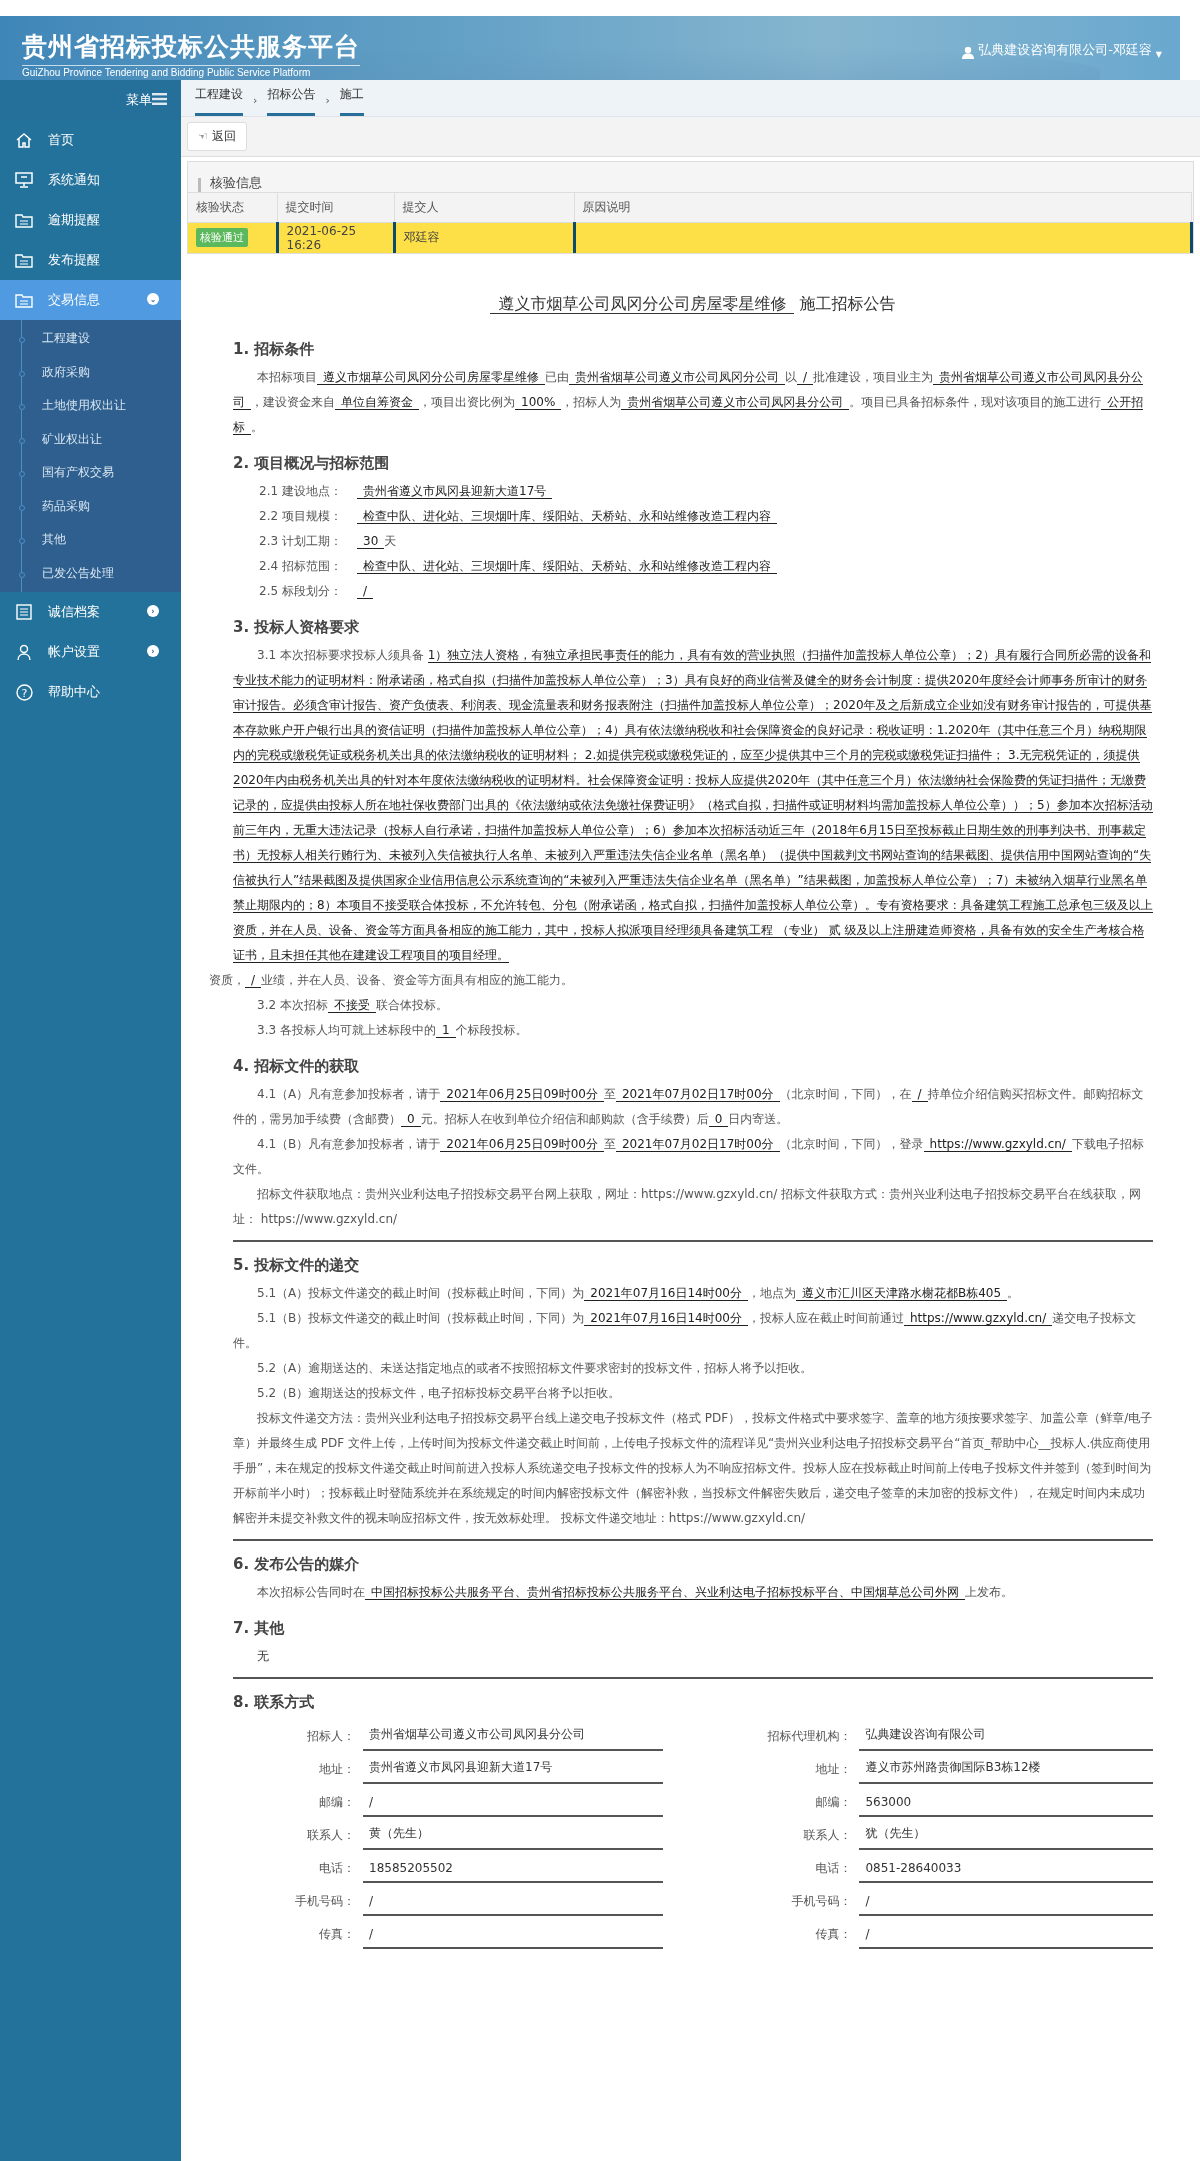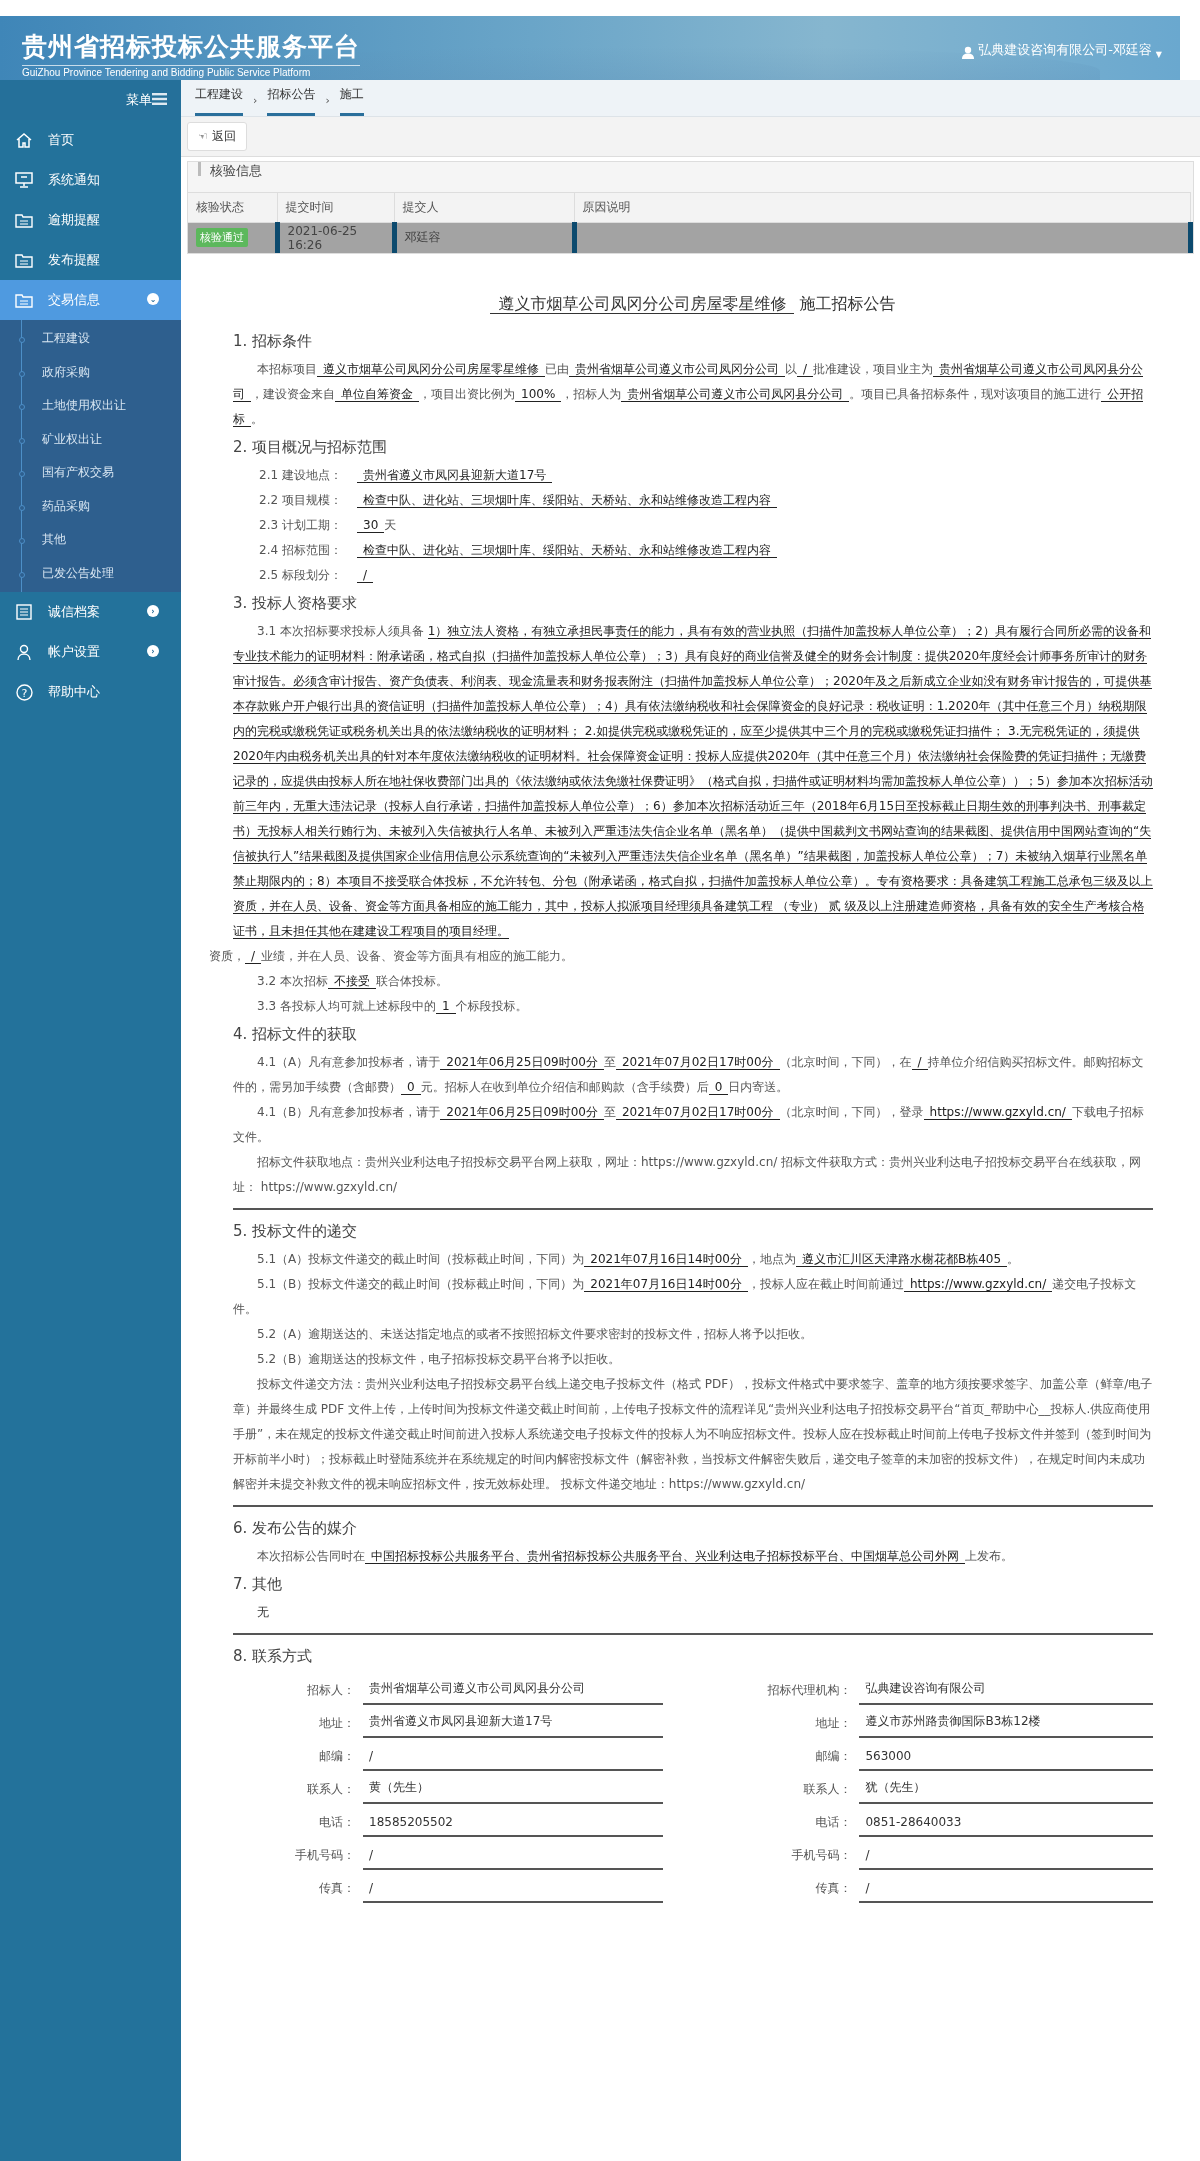--- a/index.html
+++ b/index.html
@@ -19,30 +19,30 @@
 .submenu::before{content:"";position:absolute;left:21px;top:0;bottom:0;width:1px;background:#4d8fc7}
 .sub-item{height:33.5px;display:flex;align-items:center;padding-left:42px;color:#d8e6f2;font-size:12px;position:relative}
 .sub-item::before{content:"";position:absolute;left:19px;top:15px;width:4px;height:4px;border:1px solid #4d8fc7;border-radius:50%;background:#2e5f8e}
 .main{position:absolute;left:181px;top:80px;width:1019px;height:2081px;background:#fff}
 .crumbbar{height:37px;background:#eef3f7;border-bottom:1px solid #dde3e8;padding-left:14px;display:flex;align-items:flex-end}
 .crumb{font-size:12px;color:#333;padding:0 0 6px;border-bottom:3px solid #2a6f9b;height:34px;display:flex;align-items:center;margin-right:0}
 .crumb-sep{font-size:11px;color:#555;margin:0 10px;padding-bottom:9px}
 .toolbar{height:40px;background:#f3f3f3;border-bottom:1px solid #ddd;padding:5px 6px}
 .btn-back{display:inline-flex;align-items:center;height:29px;padding:0 10px;background:#fff;border:1px solid #ddd;border-radius:3px;font-size:12px;color:#333;gap:4px}
 .verify{margin:4px 6px 0;border:1px solid #ddd;background:#f5f5f5}
-.verify-title{height:30px;display:flex;align-items:flex-start;padding-left:10px;font-size:13px;color:#444}
+.verify-title{height:30px;display:flex;align-items:flex-end;padding-left:10px;font-size:13px;color:#444}
 .verify-title .bar{width:3px;height:14px;background:#bbb;margin-right:9px}
 table.vt{width:100%;border-collapse:collapse;font-size:12px}
 table.vt th{font-weight:normal;text-align:left;height:30px;padding-left:8px;border-top:1px solid #ddd;border-right:1px solid #ddd;color:#555;background:#f3f3f3}
-table.vt td{height:30px;padding-left:8px;border-top:1px solid #ddd;border-right:5px solid #0c4a6e;background:#a3a3a3;color:#444}
+table.vt td{height:30px;padding-left:8px;border-top:1px solid #ddd;border-right:3px solid #0c4a6e;background:#fde047;color:#444}
 .badge{display:inline-block;background:#5cb85c;color:#fff;font-size:11px;padding:2px 4px;border-radius:2px}
 .doc{position:absolute;left:52px;top:202px;width:920px;font-family:"DejaVu Sans",sans-serif;font-size:12px;color:#555}
 .doc-title{text-align:center;font-size:16px;color:#333;margin-top:12px;height:32px}
 .doc-title u{text-decoration:none;border-bottom:1px solid #333;padding:0 8px}
-h3{font-size:15px;font-weight:normal;color:#444;margin:6px 0 6px}
+h3{font-size:15px;font-weight:bold;color:#444;margin:14px 0 6px}
 p{line-height:25px;text-indent:2em}
 .u{border-bottom:1px solid #222;color:#222;padding:0 6px}
 .line{line-height:25px;padding-left:26px}
 .lbl{display:inline-block;width:98px}
 .hr{border-top:2px solid #555;margin:8px 0 12px}
 .contact{display:grid;grid-template-columns:460px 460px;row-gap:16px}
 .crow{display:flex;align-items:flex-end;height:33px}
 .crow .cl{width:130px;text-align:right;padding-right:8px;padding-bottom:6px}
 .crow .cv{width:300px;border-bottom:2px solid #555;padding:0 6px 6px;color:#333}
 .crow.r .cl{width:170px}

